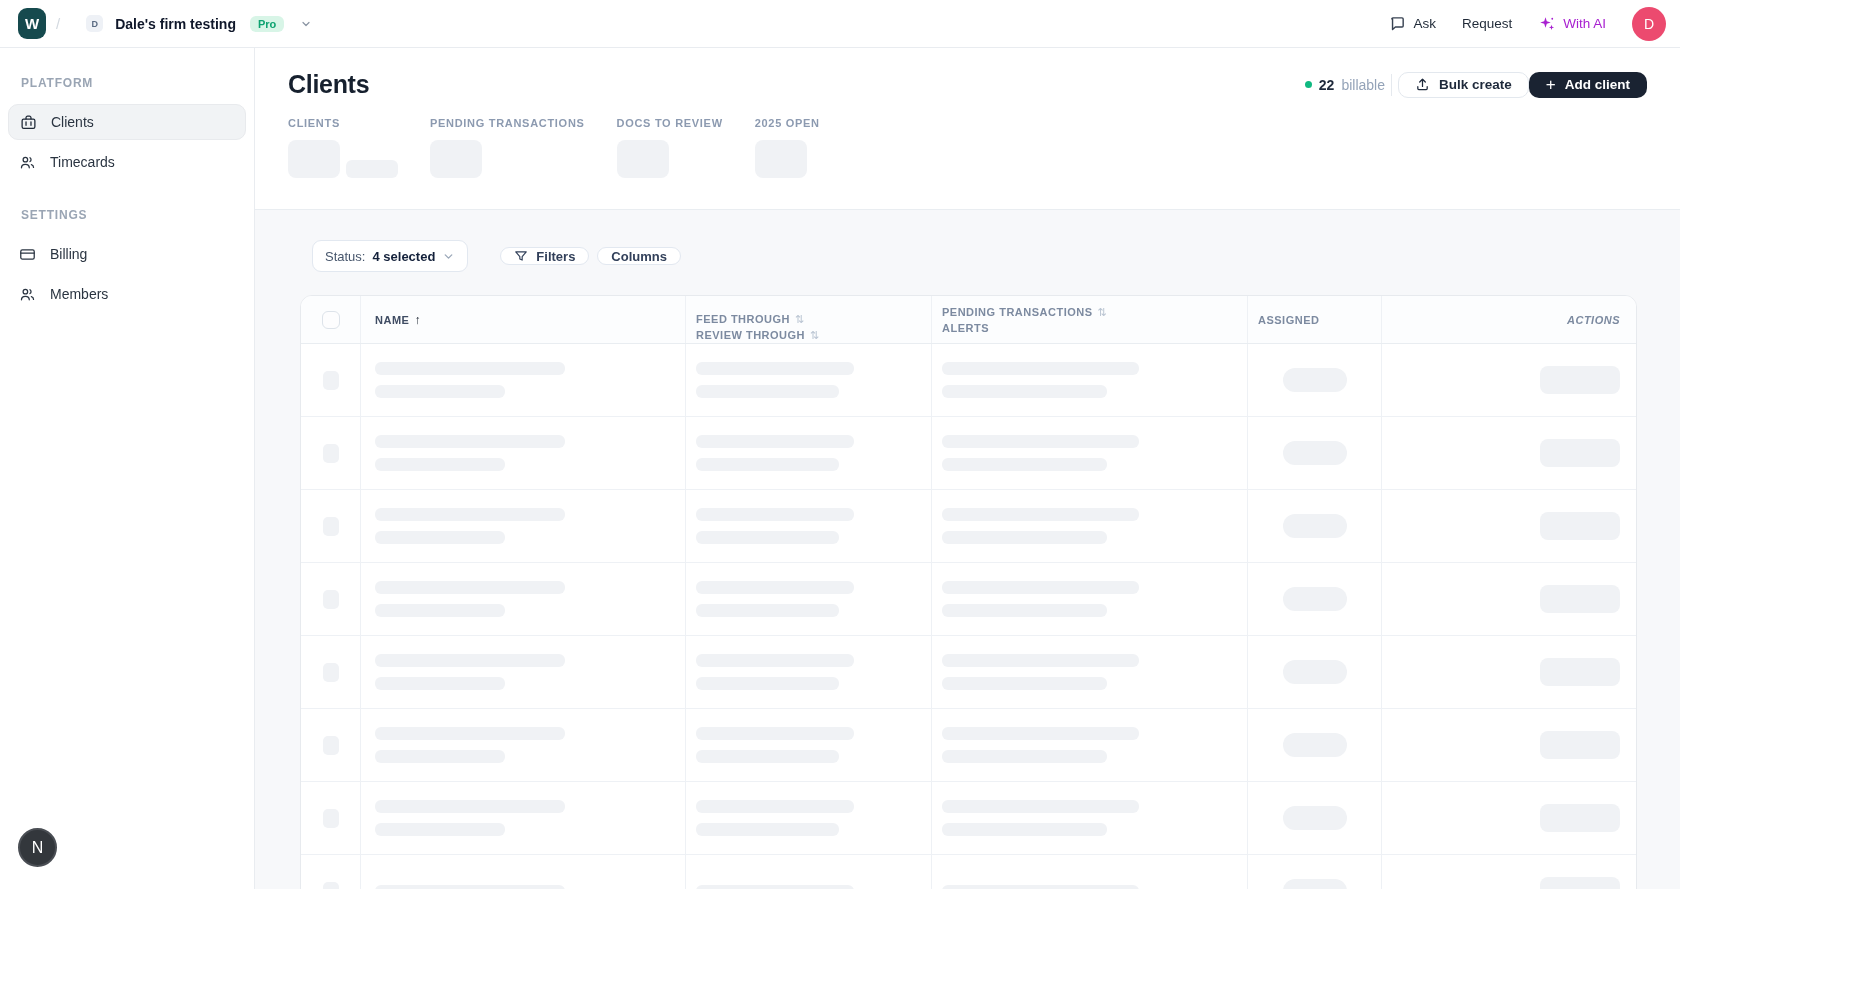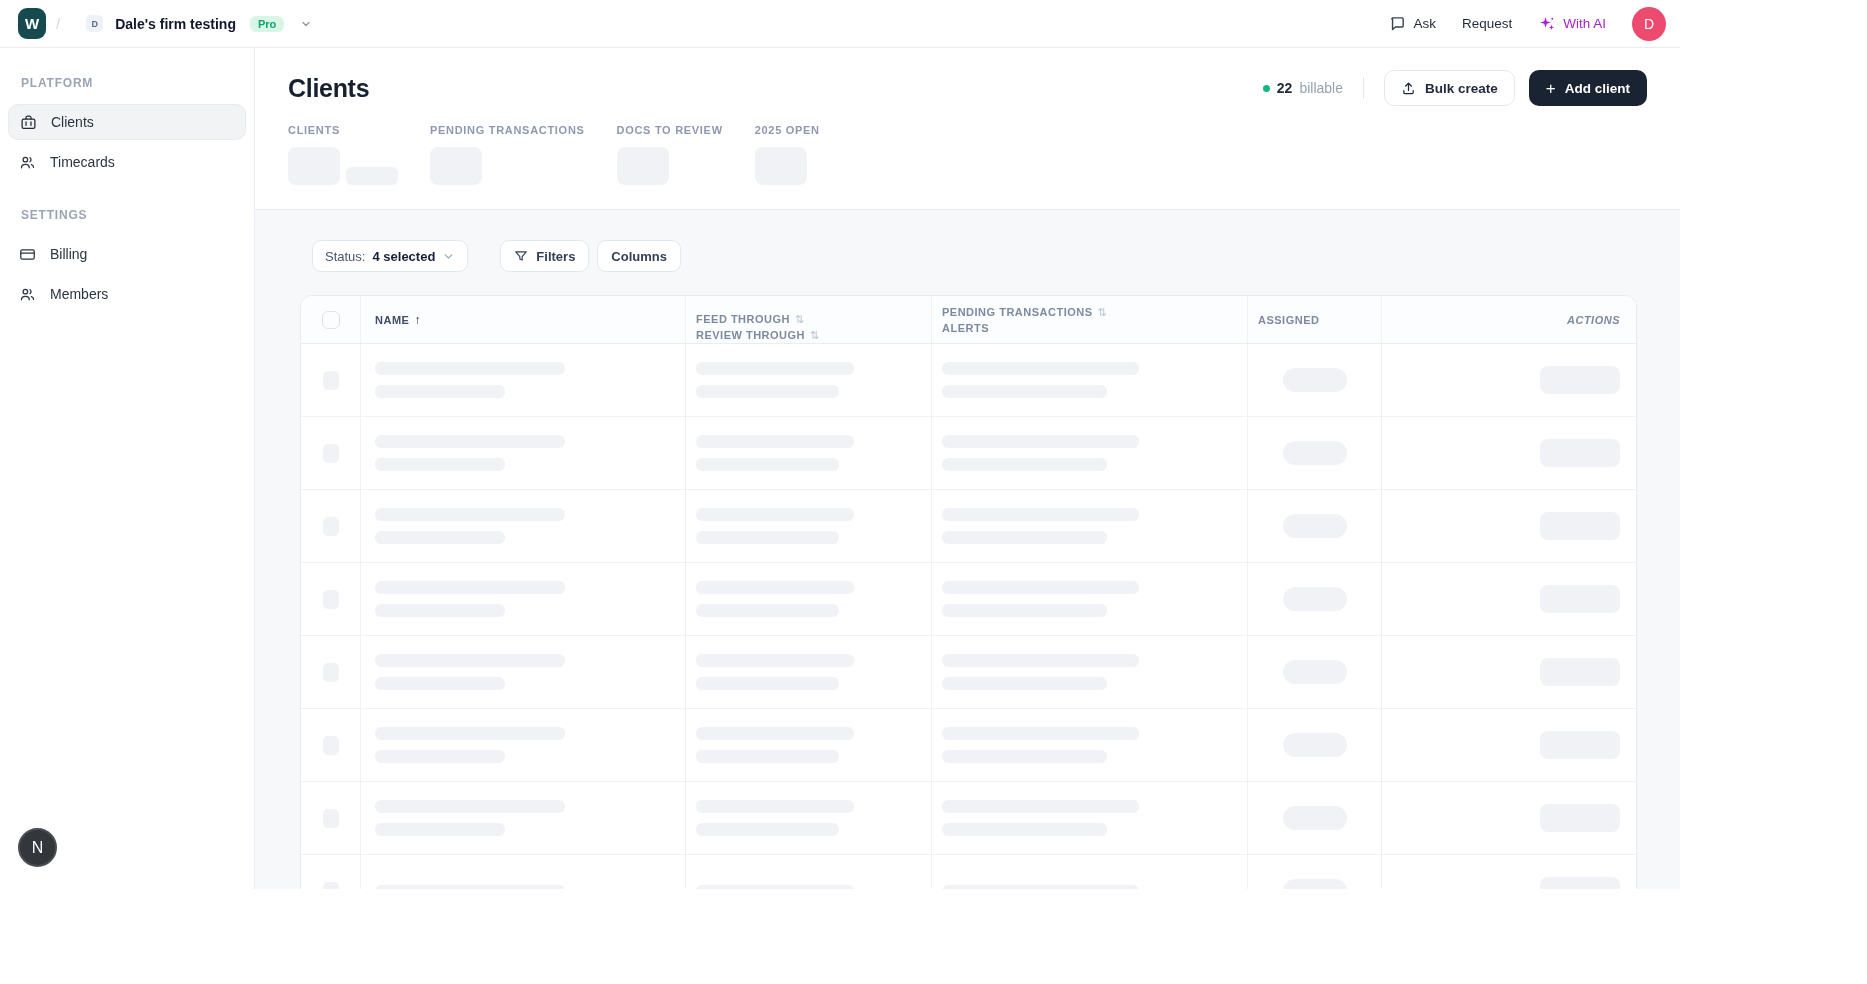--- a/index.html
+++ b/index.html
@@ -29,47 +29,47 @@
   .side-item { display:flex; align-items:center; gap:14px; height:36px; padding:0 10px; border-radius:10px; font-size:14px; color:#2a3441; cursor:pointer; margin-bottom:4px; }
   .side-item.active { background:#f1f3f5; border:1px solid #e8eaed; font-weight:500; }
   .side-item .ic { display:flex; align-items:center; justify-content:center; width:18px; height:18px; }
   .side-gap { height:24px; }
 
   
   .main { flex:1; min-width:0; display:flex; flex-direction:column; }
   .header-section { background:#fff; border-bottom:1px solid #e9edf1; padding:22px 33px 0 33px; height:162px; min-height:162px; }
   .title-row { display:flex; align-items:center; justify-content:space-between; }
   .page-title { font-size:25px; font-weight:bold; color:#16202e; letter-spacing:-0.3px; }
-  .title-actions { display:flex; align-items:center; gap:14px; }
+  .title-actions { display:flex; align-items:center; }
   .billable-wrap { display:flex; align-items:center; gap:7px; font-size:14px; }
   .dot { width:7px; height:7px; border-radius:50%; background:#10b981; }
   .billable-count { font-weight:bold; color:#1e293b; }
   .billable-label { color:#94a3b8; }
   .v-divider { width:1px; height:22px; background:#e5e9ee; margin:0 6px; }
-  .btn { display:flex; align-items:center; gap:9px; height:36px; padding:0 16px; border-radius:10px; font-size:13.5px; font-weight:bold; cursor:pointer; border:1px solid transparent; }
+  .btn { display:flex; align-items:center; gap:9px; height:26px; padding:0 16px; border-radius:10px; font-size:13.5px; font-weight:bold; cursor:pointer; border:1px solid transparent; }
   .btn.secondary { background:#fff; border-color:#e3e8ee; color:#1e293b; }
   .btn.primary { background:#1a2332; color:#fff; }
   .btn.primary .plus { font-size:17px; font-weight:normal; line-height:1; }
 
   .stats-row { display:flex; gap:32px; margin-top:18px; }
   .stat-label { font-size:11px; font-weight:bold; letter-spacing:0.7px; color:#8c9ab0; }
   .stat-skeletons { display:flex; align-items:flex-end; gap:6px; margin-top:11px; }
   .skel { background:#f0f2f5; border-radius:8px; }
   .skel.stat-a { width:52px; height:38px; }
   .skel.stat-b { width:52px; height:18px; border-radius:6px; }
 
   .content-section { flex:1; padding:30px 43px 0 45px; min-height:0; }
   .filter-row { display:flex; align-items:center; height:32px; }
   .search-box { display:flex; align-items:center; gap:9px; width:280px; height:32px; background:#fff; border:1px solid #e2e8f0; border-radius:9px; padding:0 11px; }
   .search-box input { border:0; outline:0; flex:1; font-size:13.5px; font-family:inherit; color:#334155; background:transparent; }
   .search-box input::placeholder { color:#9aa7b8; }
   .status-chip { display:flex; align-items:center; gap:7px; height:32px; background:#fff; border:1px solid #e2e8f0; border-radius:9px; padding:0 12px; margin-left:12px; cursor:pointer; }
   .status-chip .lbl { font-size:13px; color:#47566c; }
   .status-chip .val { font-size:13px; font-weight:bold; color:#13203a; }
-  .chip-btn { display:flex; align-items:center; gap:8px; height:32px; background:#fff; border:1px solid #e2e8f0; border-radius:9px; padding:0 13px; font-size:13px; font-weight:bold; color:#32405a; cursor:pointer; }
+  .chip-btn { display:flex; align-items:center; gap:8px; height:18px; background:#fff; border:1px solid #e2e8f0; border-radius:9px; padding:0 13px; font-size:13px; font-weight:bold; color:#32405a; cursor:pointer; }
   .chip-btn.filters { margin-left:32px; }
   .chip-btn.columns { margin-left:8px; }
 
   
   .table-card { margin-top:23px; width:1337px; background:#fff; border:1px solid #e7eaee; border-radius:12px 12px 0 0; overflow:hidden; }
   .thead { display:flex; height:48px; border-bottom:1px solid #e9edf1; background:#fcfdfe; }
   .th { display:flex; flex-direction:column; justify-content:center; border-right:1px solid #eef1f5; font-size:11px; font-weight:bold; letter-spacing:0.5px; color:#7c8aa0; line-height:16px; padding:0 10px; }
   .th:last-child { border-right:0; }
   .th .hl { display:flex; align-items:center; gap:5px; white-space:nowrap; }
   .th.name-col { color:#3f4c63; padding-left:14px; }

